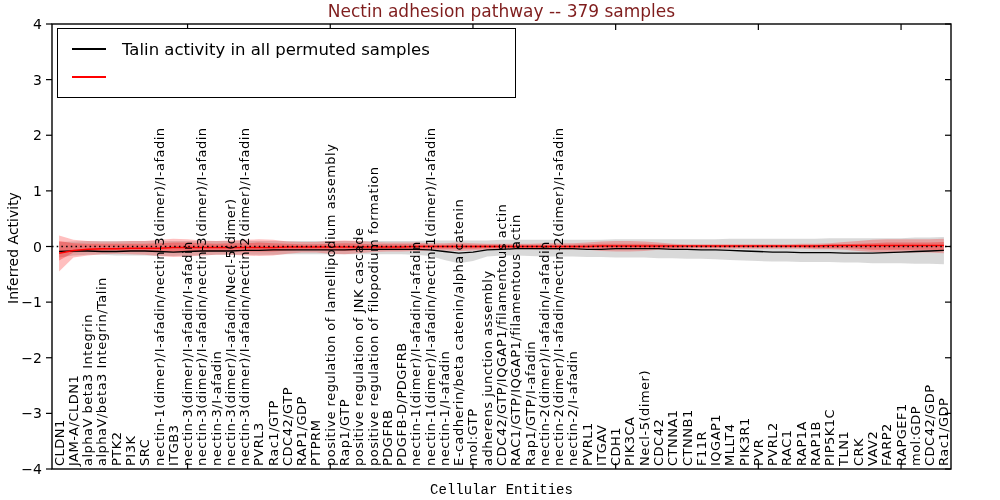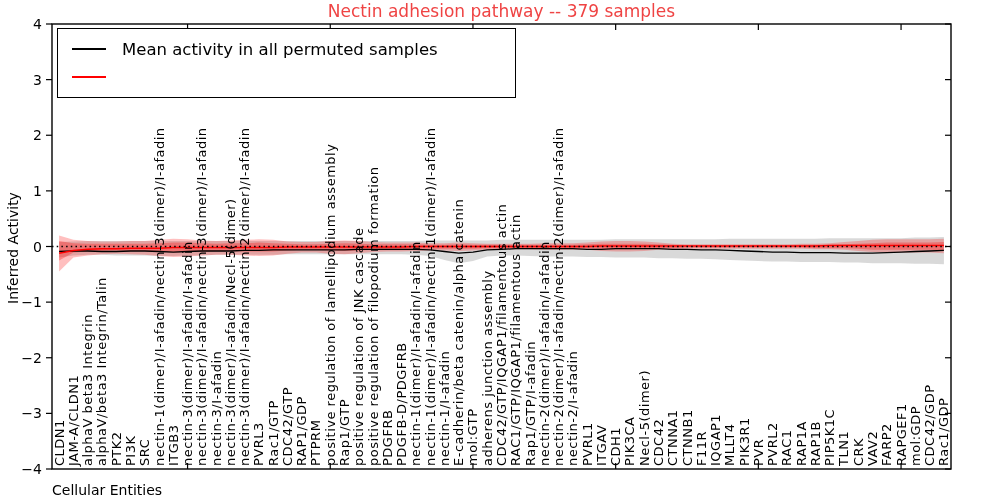--- a/index.html
+++ b/index.html
@@ -1,24 +1,24 @@
 <!DOCTYPE html>
 <html><head>
 <meta charset="utf-8">
 <style>
   html,body{margin:0;padding:0;background:#ffffff;}
   #figure{position:relative;width:1000px;height:500px;background:#ffffff;overflow:hidden;
           font-family:"DejaVu Sans","Liberation Sans",sans-serif;color:#000;}
   #chart-title{position:absolute;left:52px;top:1px;width:899px;text-align:center;
-               font-size:17px;color:#ef4444;}
+               font-size:17px;color:#7f1d1d;}
   #plot-svg-holder{position:absolute;left:0;top:0;width:1000px;height:500px;}
   #y-tick-labels .ytl{position:absolute;width:34px;text-align:right;font-size:14px;line-height:14px;}
   #x-tick-labels .xtl{position:absolute;transform:rotate(-90deg);transform-origin:0 0;
                       white-space:nowrap;font-size:13px;line-height:13px;letter-spacing:0.5px;}
-  #x-axis-label{position:absolute;left:52px;top:482px;width:899px;text-align:left;font-size:14px;}
+  #x-axis-label{position:absolute;left:52px;top:482px;width:899px;text-align:center;font-size:14px;font-family:Liberation Mono, monospace;}
   #y-axis-label{position:absolute;left:-52px;top:240px;width:130px;text-align:center;
                 transform:rotate(-90deg);font-size:14px;}
   #legend{position:absolute;left:57px;top:28px;width:459px;background:#ffffff;
           border:1px solid #000;box-sizing:border-box;padding:6px 10px 6px 14px;}
   .legend-row{display:flex;align-items:center;height:28px;}
   .legend-line{width:34px;height:0;border-top-width:2px;border-top-style:solid;margin-right:16px;flex:none;}
   .legend-label{font-size:16.5px;white-space:nowrap;}
 </style>
 </head>
 <body>
@@ -138,19 +138,19 @@
       <div class="ytl" style="left: 8px; top: 350.75px;">−2</div>
       <div class="ytl" style="left: 8px; top: 406.375px;">−3</div>
       <div class="ytl" style="left: 8px; top: 462px;">−4</div>
     </div>
   <div id="chart-title">Nectin adhesion pathway -- 379 samples</div>
   <div id="x-axis-label">Cellular Entities</div>
   <div id="y-axis-label">Inferred Activity</div>
   <div id="legend">
     <div class="legend-row">
       <div class="legend-line" style="border-top-color:#000000;"></div>
-      <div class="legend-label">Mean activity in all permuted samples</div>
+      <div class="legend-label">Talin activity in all permuted samples</div>
     </div>
     <div class="legend-row">
       <div class="legend-line" style="border-top-color:#ff0000;"></div>
     </div>
   </div>
 </div>
 
 </body></html>

